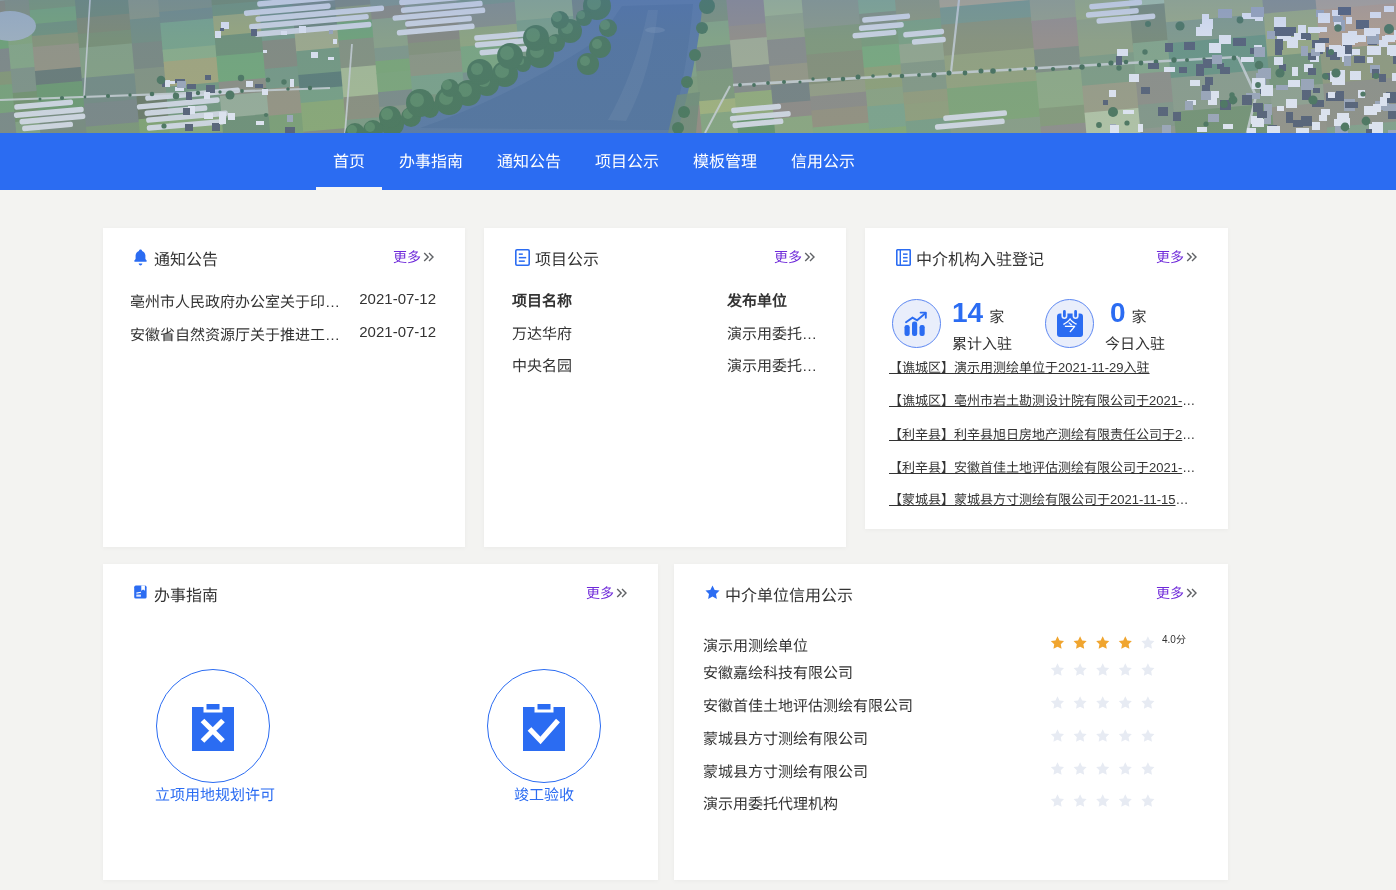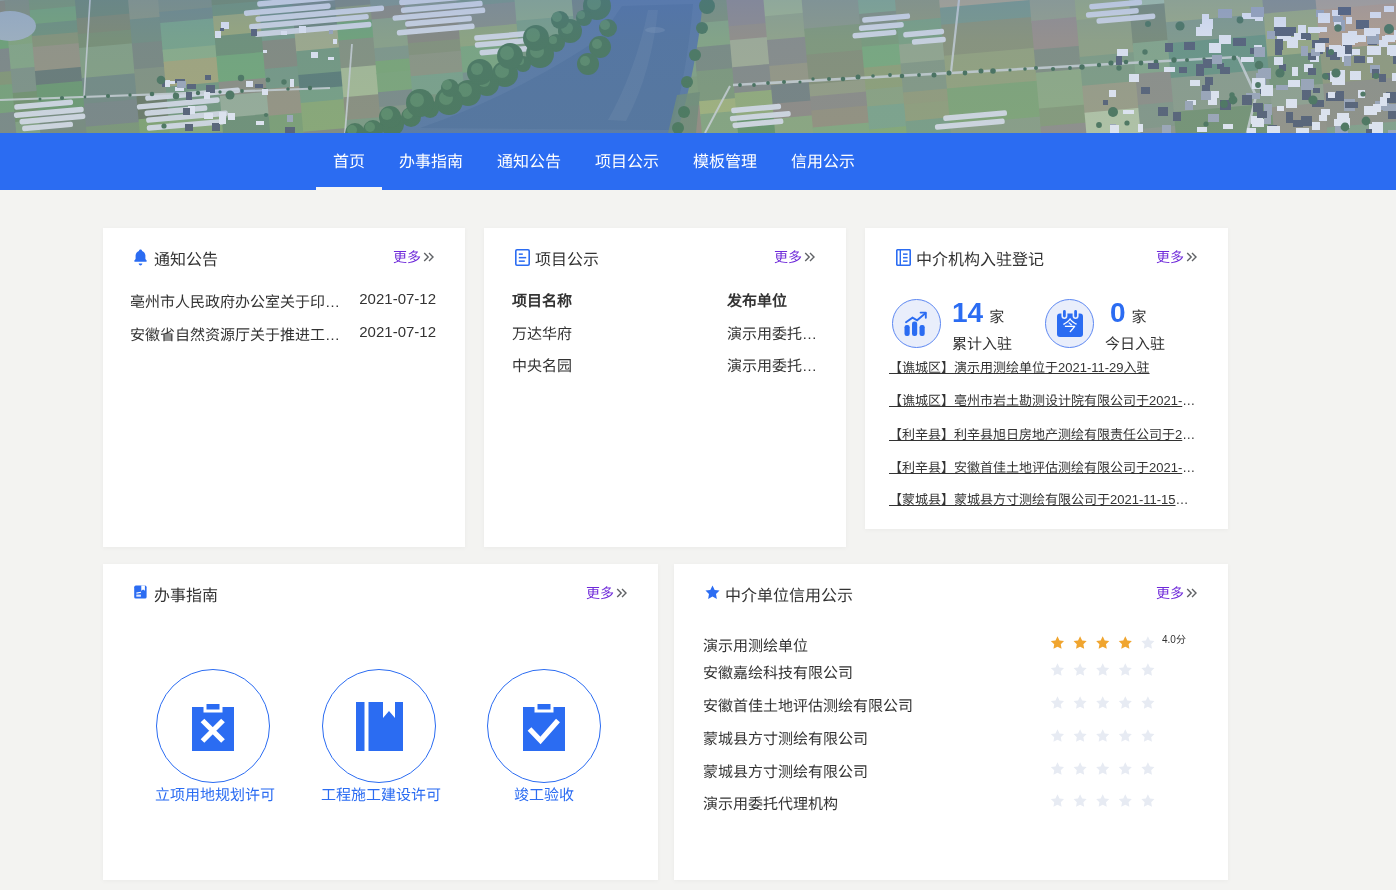--- a/index.html
+++ b/index.html
@@ -1106,30 +1106,20 @@
     <div class="gitem" style="left:52px">
       <div class="circle">
           <svg width="44" height="51" viewBox="0 0 44 51">
             <rect x="1" y="6" width="42" height="44" fill="#2b6cf2"></rect>
             <rect x="14" y="1.5" width="16" height="8.5" fill="#2b6cf2" stroke="#fff" stroke-width="3"></rect>
             <path d="M11.5 19.5l20.5 20.5M32 19.5l-20.5 20.5" stroke="#fff" stroke-width="5.2"></path>
           </svg>
         </div>
       <div class="glab">立项用地规划许可</div>
     </div>
-    <div class="gitem" style="left:218px">
-      <div class="circle">
-          <svg width="47" height="49" viewBox="0 0 47 49">
-            <rect x="0" y="0" width="8.5" height="49" fill="#2b6cf2"></rect>
-            <rect x="12.5" y="0" width="34.5" height="49" fill="#2b6cf2"></rect>
-            <path d="M27 0h12v16l-6-7-6 7z" fill="#fff"></path>
-          </svg>
-        </div>
-      <div class="glab">工程施工建设许可</div>
-    </div>
     <div class="gitem" style="left:383px">
       <div class="circle">
           <svg width="44" height="51" viewBox="0 0 44 51">
             <rect x="1" y="6" width="42" height="44" fill="#2b6cf2"></rect>
             <rect x="14" y="1.5" width="16" height="8.5" fill="#2b6cf2" stroke="#fff" stroke-width="3"></rect>
             <path d="M7.5 28l11 11.5 17.5-20" stroke="#fff" stroke-width="5.2" fill="none"></path>
           </svg>
         </div>
       <div class="glab">竣工验收</div>
     </div>

